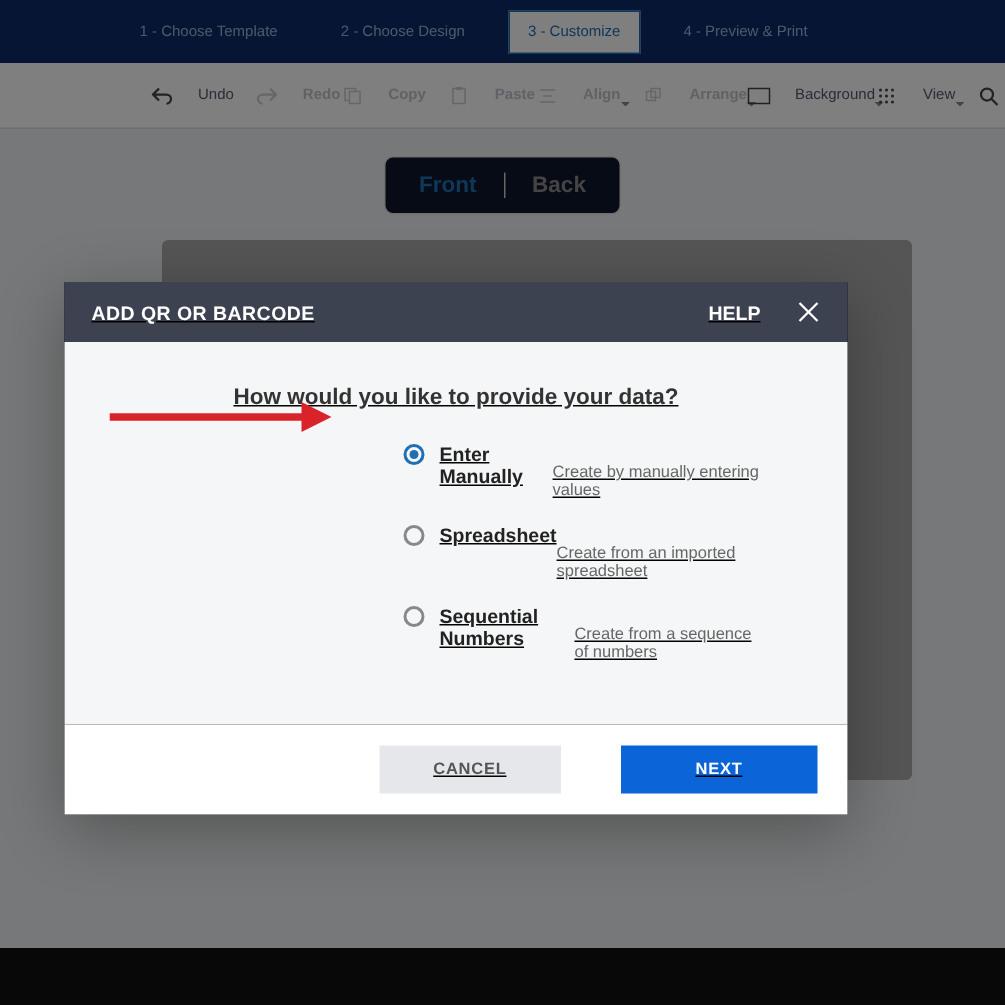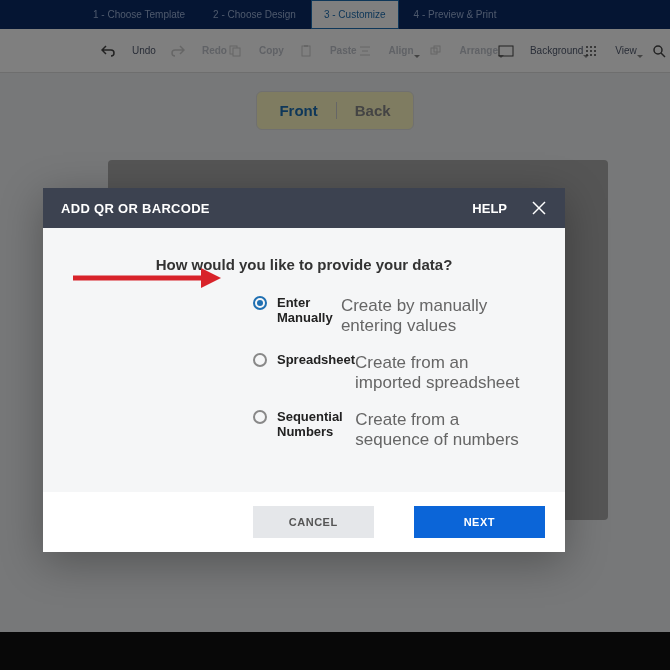--- a/index.html
+++ b/index.html
@@ -1,57 +1,57 @@
 <!DOCTYPE html>
 <html><head>
   <meta charset="utf-8">
   <style>
     * { margin: 0; padding: 0; box-sizing: border-box; font-family: Arial, Helvetica, sans-serif; }
     body { width: 670px; height: 670px; background: #eef0f2; position: relative; overflow: hidden; }
     
-    .top-bar { background: #0a2a66; height: 29px; display: flex; align-items: center; padding: 0 80px; gap: 2px; }
+    .top-bar { background: #0a2a66; height: 42px; display: flex; align-items: center; padding: 0 80px; gap: 16px; }
     .step { color: #9bb1d8; font-size: 10px; padding: 8px 12px; border: 1px solid transparent; cursor: pointer; }
     .step.active { background: #fff; color: #1f6fb2; border: 1px solid #1f6fb2; text-align: center; }
     
     .toolbar { background: #fff; height: 44px; display: flex; align-items: center; justify-content: space-around; padding: 0 100px; border-bottom: 1px solid #ddd; }
     .tool-group { display: flex; gap: 14px; align-items: center; }
     .tool-item { display: flex; flex-direction: row; align-items: center; gap: 16px; cursor: pointer; color: #515a6e; font-size: 10px; position: relative; }
     .tool-item.disabled { color: #c0c4cc; cursor: default; font-weight: bold; }
     .tool-icon { width: 16px; height: 14px; display: flex; align-items: center; justify-content: center; }
     .caret-mini { position: absolute; bottom: 0; right: -6px; width: 0; height: 0; border-left: 3px solid transparent; border-right: 3px solid transparent; border-top: 3px solid #888; }
     
     .fb-tabs { display: flex; justify-content: center; margin-top: 18px; }
-    .fb-box { border: 1px solid #e0e0e0; border-radius: 6px; display: flex; padding: 10px 22px; gap: 18px; background: #fef9c3; }
+    .fb-box { border: 1px solid #e0e0e0; border-radius: 6px; display: flex; padding: 10px 22px; gap: 18px; background: #0f172a; }
     .fb-tab { font-size: 15px; font-weight: bold; color: #888; cursor: pointer; }
     .fb-tab.active { color: #1f6fb2; }
     .fb-divider { width: 1px; background: #ccc; }
     
     .card-shadow { position: absolute; top: 160px; left: 108px; width: 500px; height: 360px; background: #aaa; border-radius: 4px; }
     
     .overlay { position: absolute; inset: 0; background: rgba(0,0,0,0.5); }
     
-    .modal { position: absolute; top: 188px; left: 43px; width: 522px; background: #000000; box-shadow: 0 10px 40px rgba(0,0,0,0.3); }
+    .modal { position: absolute; top: 188px; left: 43px; width: 522px; background: #000000; box-shadow: 0 10px 40px rgba(0,0,0,0.3); text-decoration: underline; }
     .modal-header { background: #3c4250; color: #fff; display: flex; align-items: center; justify-content: space-between; padding: 12px 18px; }
     .modal-title { font-size: 13px; font-weight: bold; letter-spacing: 0.3px; }
     .modal-header-right { display: flex; align-items: center; gap: 24px; }
     .help-link { font-size: 13px; font-weight: bold; cursor: pointer; }
     .close-btn { cursor: pointer; display: flex; }
     
-    .modal-body { background: #f5f6f7; padding: 28px 40px 42px; position: relative; }
+    .modal-body { background: #f5f6f7; padding: 28px 56px 42px; position: relative; }
     .arrow { position: absolute; top: 38px; left: 30px; }
     .question { text-align: center; font-size: 15px; font-weight: bold; color: #333; margin-bottom: 22px; }
     .options { margin-left: 170px; display: flex; flex-direction: column; gap: 16px; }
     .option { display: flex; gap: 10px; cursor: pointer; }
     .radio { width: 14px; height: 14px; border: 2px solid #888; border-radius: 50%; margin-top: 1px; display: flex; align-items: center; justify-content: center; flex-shrink: 0; }
     .option.selected .radio { border-color: #1f6fb2; }
     .radio-dot { width: 6px; height: 6px; background: #1f6fb2; border-radius: 50%; display: none; }
     .option.selected .radio-dot { display: block; }
     .option-text { display: flex; flex-direction: row; }
     .option-title { font-size: 13px; font-weight: bold; color: #222; }
-    .option-desc { font-size: 17px; color: #666; margin-top: 1px; }
+    .option-desc { font-size: 11px; color: #666; margin-top: 14px; }
     
     .modal-footer { background: #fff; padding: 14px 20px; display: flex; justify-content: flex-end; }
     .btn-cancel { background: #e5e7ea; color: #555; font-size: 11px; font-weight: bold; padding: 10px 36px; border: none; cursor: pointer; letter-spacing: 0.5px; }
     .btn-next { background: #0b65d8; color: #fff; font-size: 11px; font-weight: bold; padding: 10px 50px; border: none; cursor: pointer; letter-spacing: 0.5px; margin-left: 40px; }
     
     .bottom-black { position: absolute; bottom: 0; left: 0; right: 0; height: 38px; background: #080808; }
   </style>
 </head>
 <body>
 

